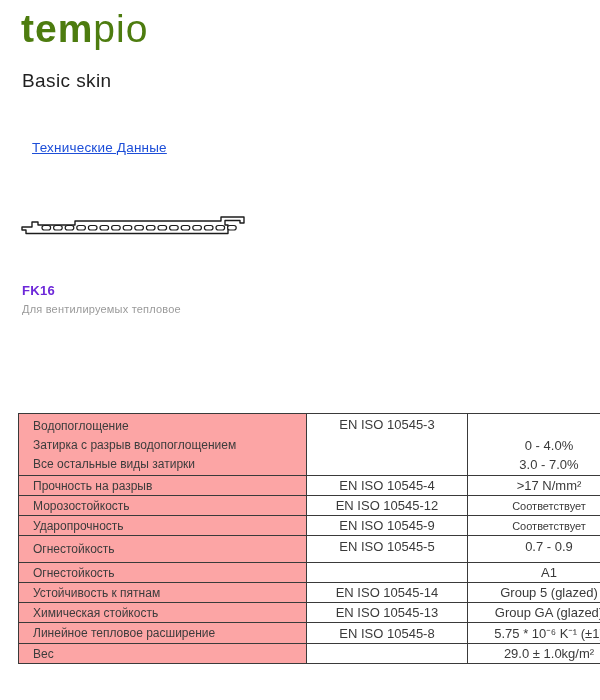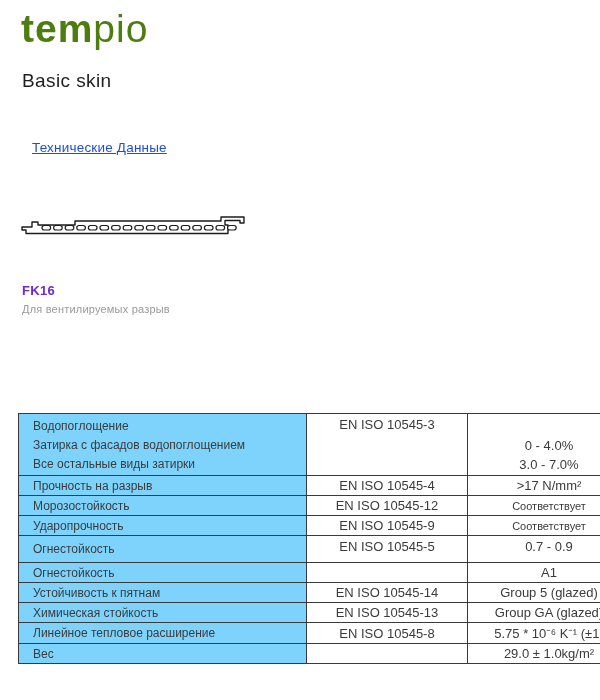--- a/index.html
+++ b/index.html
@@ -25,21 +25,21 @@
     font-size:13px;color:#3a3a3a;
   }
   .tech-table td{
     border:1px solid #3a3a3a;vertical-align:middle;
     padding:1px 6px;overflow:hidden;
   }
   .tech-table{border:1.5px solid #2e2e2e;}
   .tech-table tr{height:20px;}
   .tech-table tr.r-multi{height:58px;}
   .tech-table tr.r-tall{height:27px;}
-  td.c1{width:267px;background:#7dd3fc;text-align:left;padding-left:14px;font-size:12px;color:#3c3c3c;}
+  td.c1{width:267px;background:#fca5a5;text-align:left;padding-left:14px;font-size:12px;color:#3c3c3c;}
   td.c2{width:148px;text-align:center;}
   td.c3{width:150px;text-align:center;}
   td.v-top{vertical-align:top;padding-top:3px;}
   .line{line-height:19px;white-space:nowrap;}
   .val-small{font-size:11px;}
 </style>
 </head>
 <body>
 
 <div class="logo">
@@ -69,28 +69,28 @@
         <rect x="163.2" y="13.5" width="8.6" height="4.5" rx="2.2"></rect>
         <rect x="174.79999999999998" y="13.5" width="8.6" height="4.5" rx="2.2"></rect>
         <rect x="186.4" y="13.5" width="8.6" height="4.5" rx="2.2"></rect>
         <rect x="198" y="13.5" width="8.6" height="4.5" rx="2.2"></rect>
         <rect x="209.6" y="13.5" width="8.6" height="4.5" rx="2.2"></rect>
       </g>
   </svg>
 </div>
 
 <div class="product-code">FK16</div>
-<div class="product-subtitle">Для вентилируемых разрыв</div>
+<div class="product-subtitle">Для вентилируемых тепловое</div>
 
 <table class="tech-table">
   <tbody>
       <tr class="r-multi">
         <td class="c1 v-top">
           <div class="line">Водопоглощение</div>
-          <div class="line">Затирка с фасадов водопоглощением</div>
+          <div class="line">Затирка с разрыв водопоглощением</div>
           <div class="line">Все остальные виды затирки</div>
         </td>
         <td class="c2 v-top">EN ISO 10545-3</td>
         <td class="c3 v-top">
           <div class="line">&nbsp;</div>
           <div class="line">0 - 4.0%</div>
           <div class="line">3.0 - 7.0%</div>
         </td>
       </tr>
       <tr>

